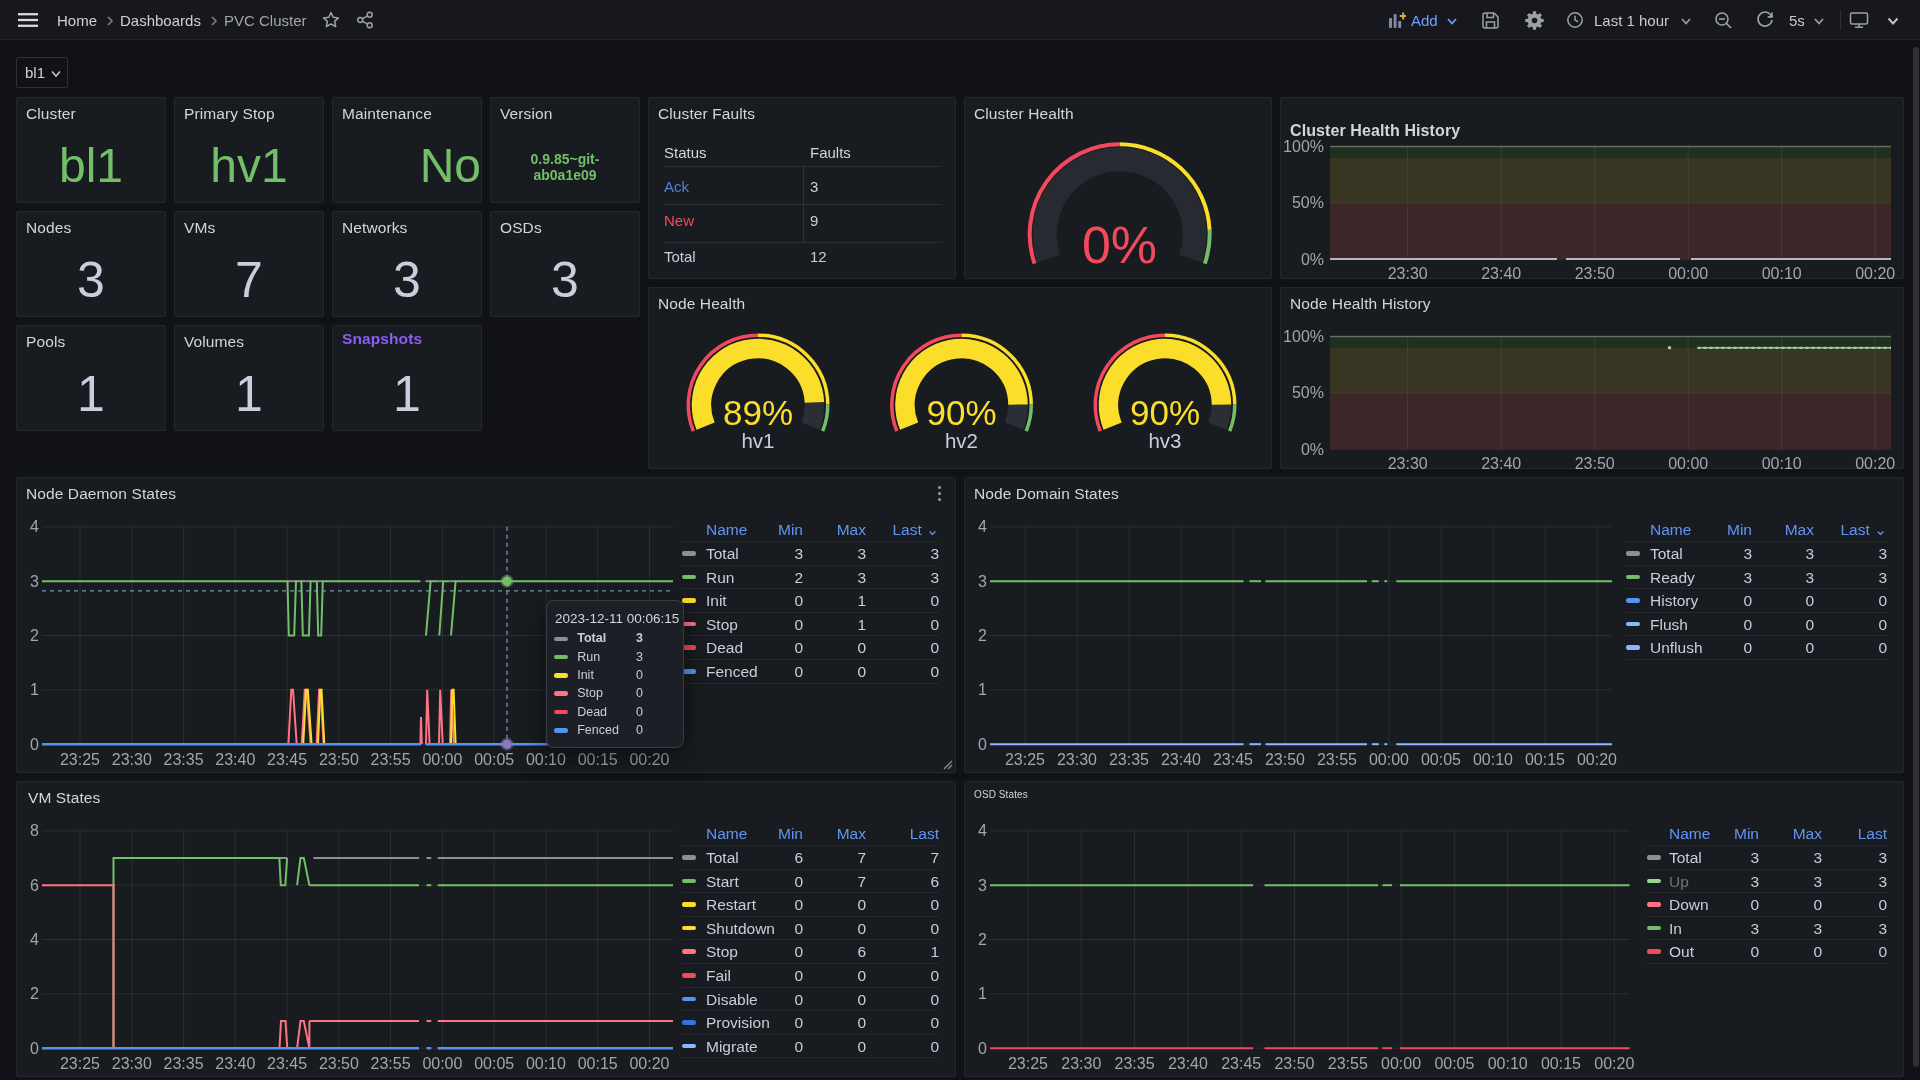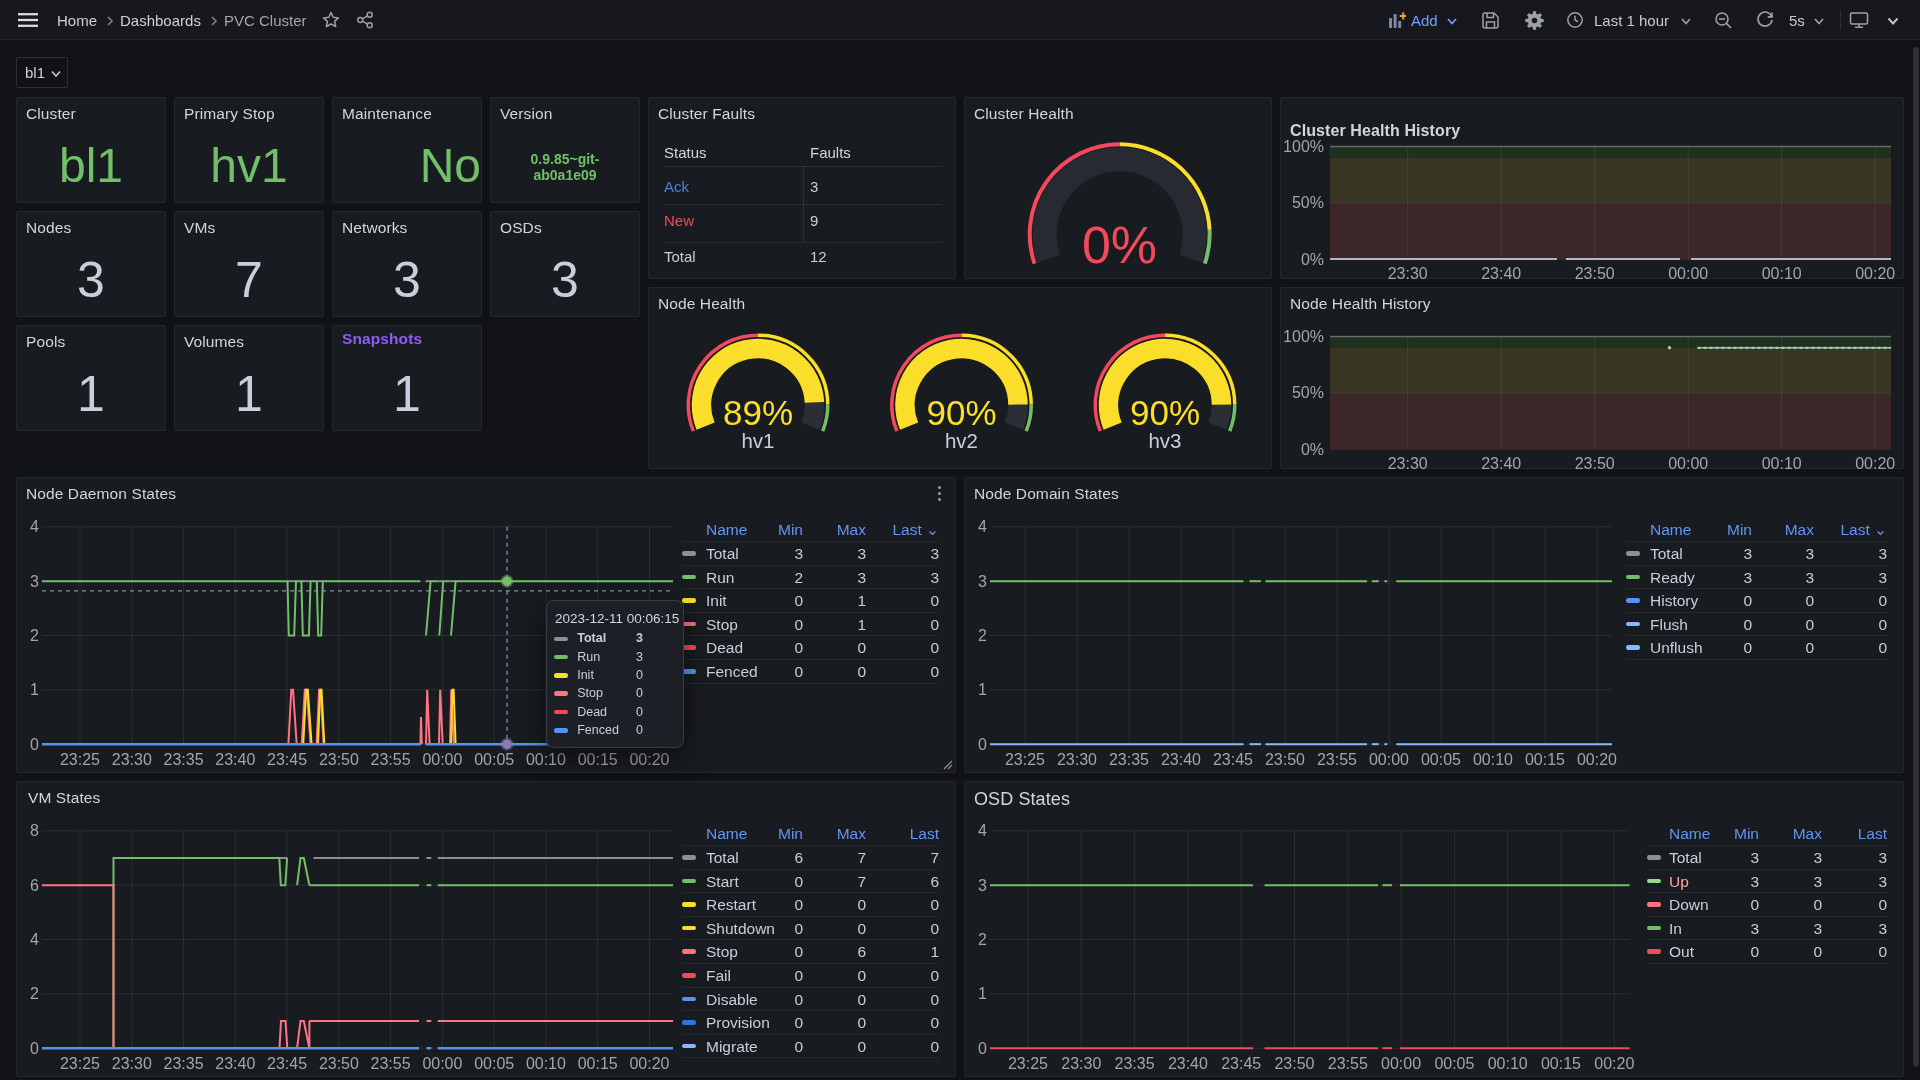--- a/index.html
+++ b/index.html
@@ -652,21 +652,21 @@
         <span style="position:absolute;left:0;top:9px;width:14px;height:4.5px;border-radius:2.2px;background:#8AB8FF"></span>
         <span style="position:absolute;left:24px;top:3px;color:#ccccdc">Migrate</span>
         <span style="position:absolute;right:136px;top:3px;color:#ccccdc">0</span>
         <span style="position:absolute;right:73px;top:3px;color:#ccccdc">0</span>
         <span style="position:absolute;right:0;top:3px;color:#ccccdc">0</span>
       </div>
       <div style="border-top:1px solid rgba(204,204,220,0.08)"></div>
     </div>
   </div>
 <div class="panel" style="left:964px;top:780.5px;width:940px;height:296px">
-    <div style="position:absolute;left:9px;top:7.5px;font-size:18px;font-weight:500;color:#d4d5da;letter-spacing:.1px">OSD States</div>
+    <div style="position:absolute;left:9px;top:7.5px;font-size:10px;font-weight:500;color:#d4d5da;letter-spacing:.1px">OSD States</div>
     <svg width="940" height="296" style="position:absolute;left:0;top:0;font-family:'Liberation Sans',sans-serif">
       <line x1="25" y1="266.2" x2="664.6" y2="266.2" stroke="rgba(204,204,220,0.10)"></line>
       <text x="22" y="271.7" text-anchor="end" font-size="16" fill="#a2a5ac">0</text>
       <line x1="25" y1="211.8" x2="664.6" y2="211.8" stroke="rgba(204,204,220,0.10)"></line>
       <text x="22" y="217.3" text-anchor="end" font-size="16" fill="#a2a5ac">1</text>
       <line x1="25" y1="157.5" x2="664.6" y2="157.5" stroke="rgba(204,204,220,0.10)"></line>
       <text x="22" y="163.0" text-anchor="end" font-size="16" fill="#a2a5ac">2</text>
       <line x1="25" y1="103.2" x2="664.6" y2="103.2" stroke="rgba(204,204,220,0.10)"></line>
       <text x="22" y="108.7" text-anchor="end" font-size="16" fill="#a2a5ac">3</text>
       <line x1="25" y1="48.8" x2="664.6" y2="48.8" stroke="rgba(204,204,220,0.10)"></line>
@@ -713,21 +713,21 @@
       </div>
       <div style="position:relative;height:23.6px;border-top:1px solid rgba(204,204,220,0.08)">
         <span style="position:absolute;left:0;top:9px;width:14px;height:4.5px;border-radius:2.2px;background:#8e8e93"></span>
         <span style="position:absolute;left:22px;top:3px;color:#ccccdc">Total</span>
         <span style="position:absolute;right:128px;top:3px;color:#ccccdc">3</span>
         <span style="position:absolute;right:65px;top:3px;color:#ccccdc">3</span>
         <span style="position:absolute;right:0;top:3px;color:#ccccdc">3</span>
       </div>
       <div style="position:relative;height:23.6px;border-top:1px solid rgba(204,204,220,0.08)">
         <span style="position:absolute;left:0;top:9px;width:14px;height:4.5px;border-radius:2.2px;background:#96D98D"></span>
-        <span style="position:absolute;left:22px;top:3px;color:#fca5a5">Up</span>
+        <span style="position:absolute;left:22px;top:3px;color:#737373">Up</span>
         <span style="position:absolute;right:128px;top:3px;color:#ccccdc">3</span>
         <span style="position:absolute;right:65px;top:3px;color:#ccccdc">3</span>
         <span style="position:absolute;right:0;top:3px;color:#ccccdc">3</span>
       </div>
       <div style="position:relative;height:23.6px;border-top:1px solid rgba(204,204,220,0.08)">
         <span style="position:absolute;left:0;top:9px;width:14px;height:4.5px;border-radius:2.2px;background:#FF7383"></span>
         <span style="position:absolute;left:22px;top:3px;color:#ccccdc">Down</span>
         <span style="position:absolute;right:128px;top:3px;color:#ccccdc">0</span>
         <span style="position:absolute;right:65px;top:3px;color:#ccccdc">0</span>
         <span style="position:absolute;right:0;top:3px;color:#ccccdc">0</span>

